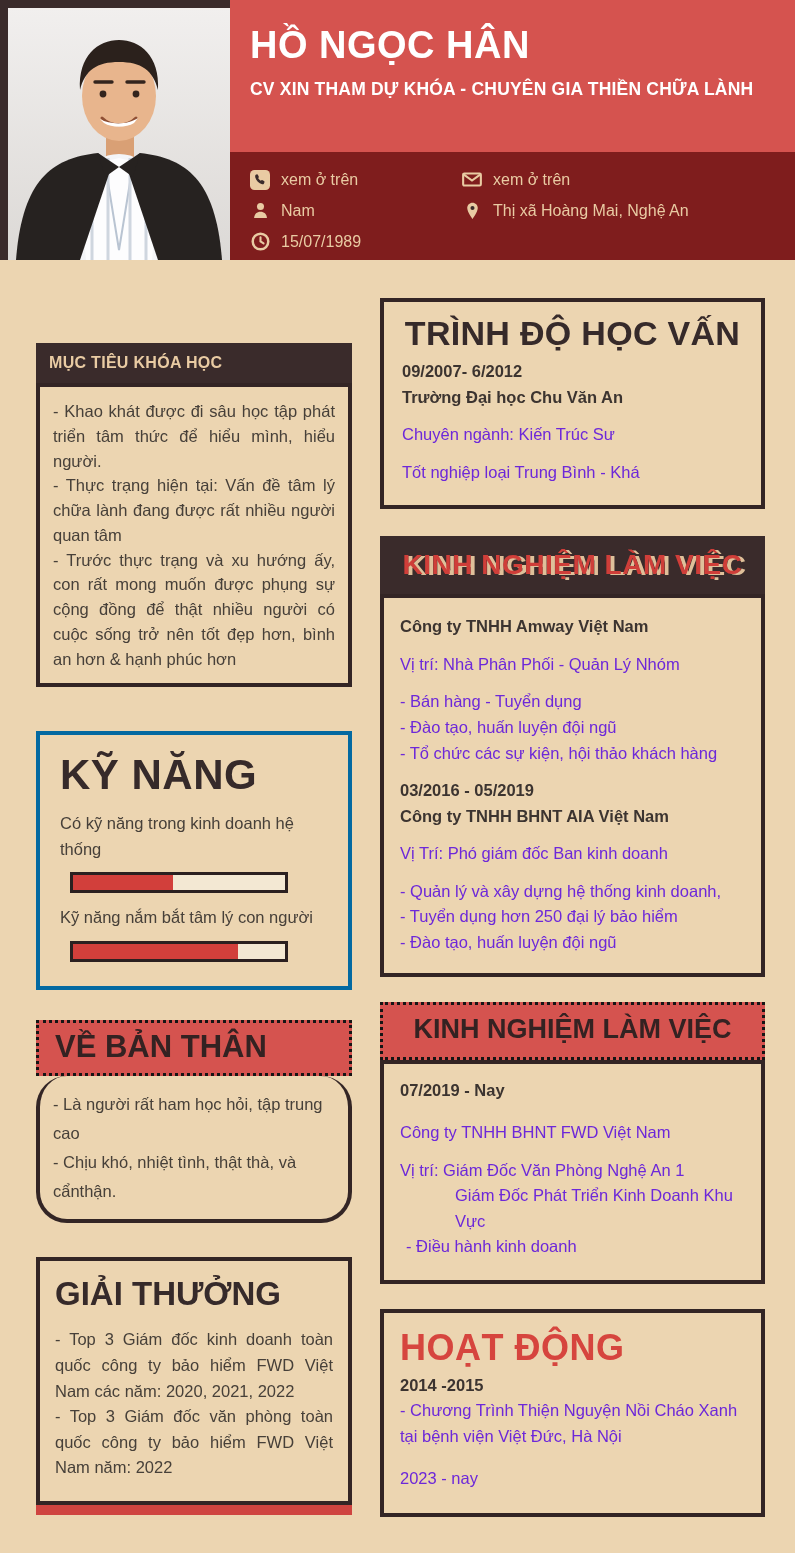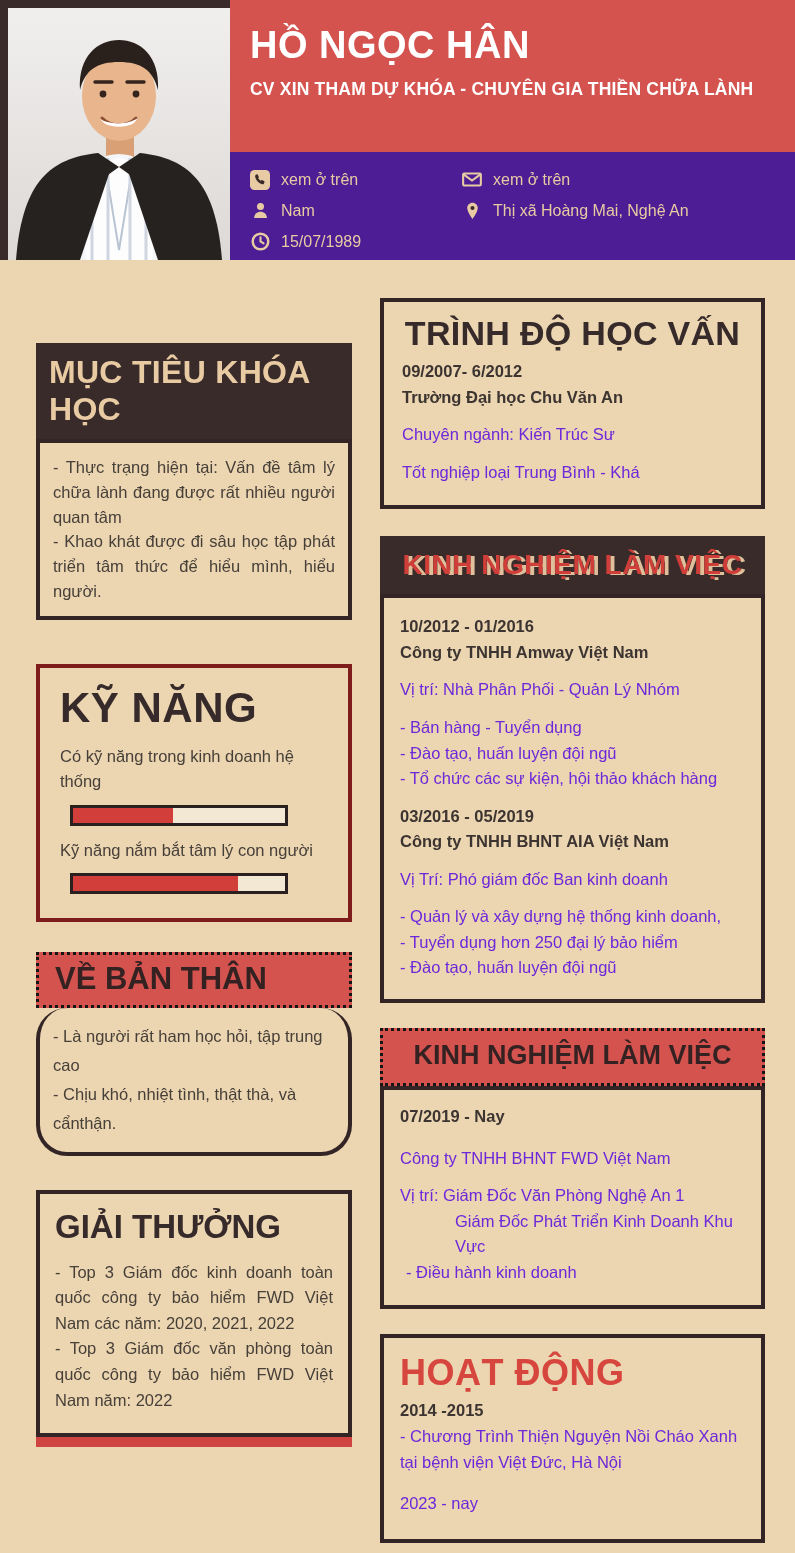--- a/index.html
+++ b/index.html
@@ -7,41 +7,41 @@
   .page { width:795px; height:1553px; background:#ecd5b1; margin:0 auto; overflow:hidden; position:relative; }
 
   
   .header-row { display:flex; height:260px; }
   .photo-block { width:230px; background:#3a2b2b; padding:8px 0 0 8px; flex:none; }
   .photo-block svg { display:block; }
   .header-right { flex:1; display:flex; flex-direction:column;border-radius:22px; }
   .red-head { height:152px; background:#d5534f; color:#ffffff; padding:24px 14px 0 20px; }
   .name { font-size:38px; font-weight:bold; letter-spacing:.5px; }
   .subtitle { font-size:17.5px; font-weight:bold; margin-top:12px; letter-spacing:.2px; }
-  .contact { flex:1; background:#4c1d95; color:#e9cba3; padding:12px 0 0 20px; display:flex; }
+  .contact { flex:1; background:#7f1d1d; color:#e9cba3; padding:12px 0 0 20px; display:flex; }
   .ccol1 { width:212px; flex:none; }
   .ccol2 { flex:1; }
   .citem { display:flex; align-items:center; gap:11px; height:31px; font-size:16px; }
   .cicon { width:20px; height:20px; flex:none; display:flex; align-items:center; justify-content:center; }
 
   
   .body-row { display:flex; align-items:flex-start; }
   .col-left { width:316px; margin-left:36px; margin-top:83px; flex:none; }
   .col-right { width:385px; margin-left:28px; margin-top:38px; flex:none; }
 
   .dark-header { background:#3a2b2b; color:#e9cba3; font-weight:bold; padding:11px 13px; }
   .box { border:4px solid #332525; padding:12px 13px; color:#474039; font-size:16.5px; line-height:1.5; }
   .justify { text-align:justify; }
   .red-dotted { background:#d5534f; border:3px dotted #151515; color:#342222; font-weight:bold; }
 
   
   .sec-objective { margin-bottom:44px; }
-  .sec-objective .dark-header { font-size:32px; letter-spacing:.3px; }
-
-  .sec-skills { border:4px solid #7f1d1d; padding:16px 18px 24px 20px; margin-bottom:30px; }
+  .sec-objective .dark-header { font-size:16px; letter-spacing:.3px; }
+
+  .sec-skills { border:4px solid #0369a1; padding:16px 18px 24px 20px; margin-bottom:30px; }
   .skills-title { font-size:42px; font-weight:bold; color:#362a2a; letter-spacing:.5px; }
   .skill-label { font-size:16.5px; color:#474039; margin-top:12px; line-height:1.55; }
   .bar { width:218px; height:21px; border:3px solid #2b2020; background:#f3e8d3; margin-top:10px; margin-left:10px; }
   .bar-fill { height:100%; background:#d23f3b; }
 
   .sec-about { margin-bottom:34px; }
   .sec-about .red-dotted { font-size:31px; padding:6px 16px 8px; }
   .sec-about .box { border-top:none; padding:14px 13px;border-radius:31px; }
 
   .sec-awards { border:4px solid #332525; padding:14px 15px 20px; }
@@ -166,22 +166,23 @@
     </div>
   </div>
 
   <div class="body-row">
 
     <div class="col-left">
 
       <div class="sec-objective">
         <div class="dark-header">MỤC TIÊU KHÓA HỌC</div>
         <div class="box justify">
+          <div class="li">- Khao khát được đi sâu học tập phát triển  tâm thức để hiểu mình, hiểu người.</div>
           <div class="li">- Thực trạng hiện tại: Vấn đề tâm lý chữa lành đang được rất nhiều người quan tâm</div>
-          <div class="li">- Khao khát được đi sâu học tập phát triển  tâm thức để hiểu mình, hiểu người.</div>
+          <div class="li">- Trước thực trạng và xu hướng ấy, con rất mong muốn được phụng sự cộng đồng để thật nhiều người có cuộc sống trở nên tốt đẹp hơn, bình an hơn &amp; hạnh phúc hơn</div>
         </div>
       </div>
 
       <div class="sec-skills">
         <div class="skills-title">KỸ NĂNG</div>
         <div>
           <div class="skill-label">Có kỹ năng trong kinh doanh hệ thống</div>
           <div class="bar">
             <div class="bar-fill" style="width: 47%;"></div>
           </div>
@@ -226,21 +227,20 @@
         <div class="plain-line mt12">Chuyên ngành: Kiến Trúc Sư</div>
         <div class="plain-line mt12">Tốt nghiệp loại Trung Bình - Khá</div>
       </div>
 
       <div class="sec-exp1">
         <div class="exp1-header">
           <span class="exp1-title">KINH NGHIỆM LÀM VIỆC</span>
         </div>
         <div class="box">
           <div>
-            <div class="bold-line">10/2012 - 01/2016</div>
             <div class="bold-line">Công ty TNHH Amway Việt Nam</div>
             <div class="plain-line mt12">Vị trí: Nhà Phân Phối - Quản Lý Nhóm</div>
             <div class="plain-line mt12 lh-tall">
               <div class="li">- Bán hàng - Tuyển dụng</div>
               <div class="li">- Đào tạo, huấn luyện đội ngũ</div>
               <div class="li">- Tổ chức các sự kiện, hội thảo khách hàng</div>
             </div>
           </div>
           <div class="mt12">
             <div class="bold-line">03/2016 - 05/2019</div>

